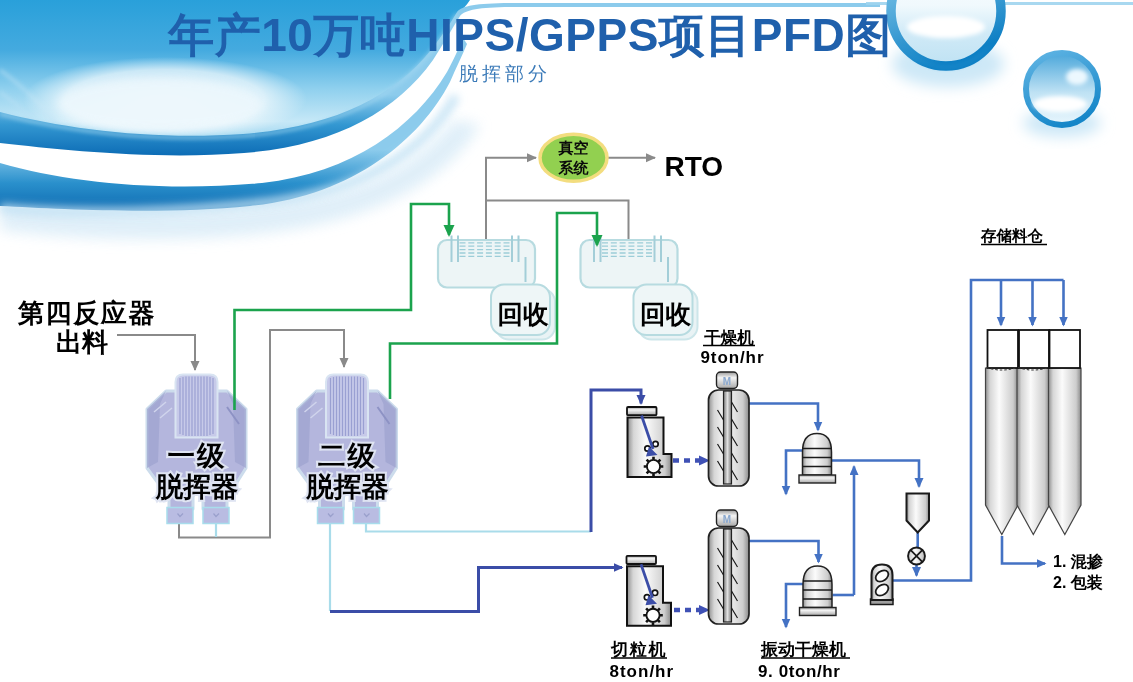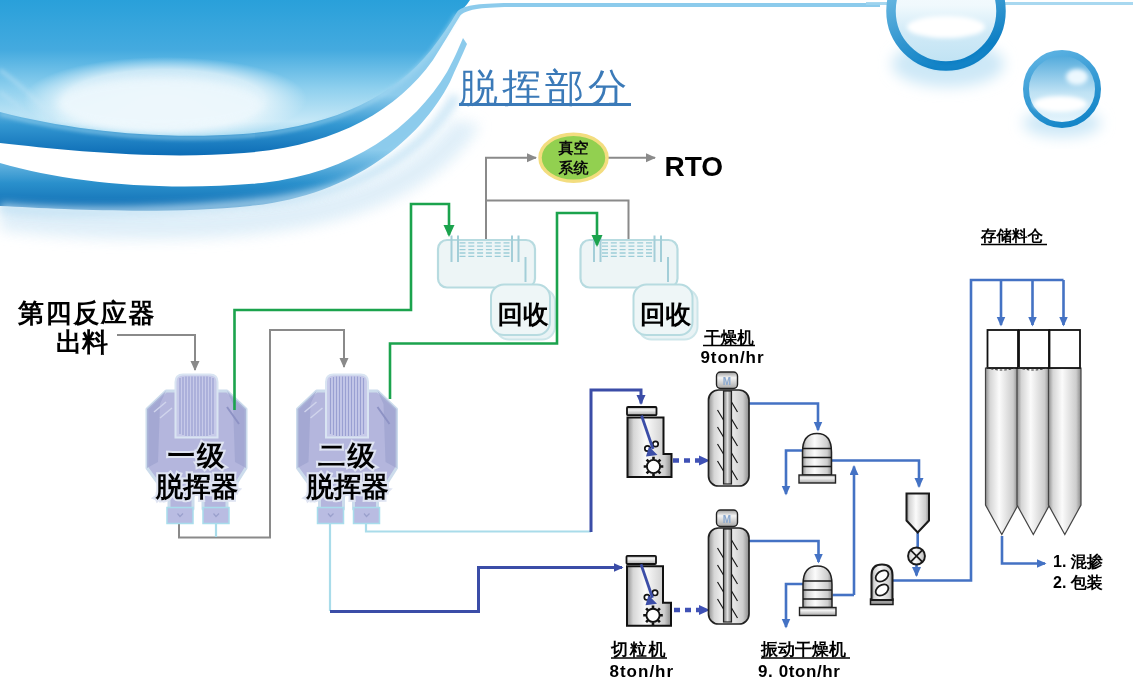--- a/index.html
+++ b/index.html
@@ -3,21 +3,21 @@
 <meta charset="utf-8">
 <style>
   html,body{margin:0;padding:0;}
   body{width:1133px;height:682px;overflow:hidden;background:#ffffff;
        font-family:"Liberation Sans", sans-serif;}
   #page{position:relative;width:1133px;height:682px;background:#fff;}
   #hdr,#diag{position:absolute;left:0;top:0;}
   .title{position:absolute;left:0;top:5px;width:1060px;text-align:center;
          font-size:46px;font-weight:bold;color:#1f60ac;letter-spacing:0.5px;}
   .subtitle{position:absolute;left:459px;top:61px;width:200px;
-         font-size:39px;color:#3b7ab8;letter-spacing:4px;text-decoration:underline;}
+         font-size:19px;color:#3b7ab8;letter-spacing:4px;}
 </style>
 </head>
 <body>
 <div id="page">
 <svg id="hdr" width="1133" height="300" viewBox="0 0 1133 300">
   <defs>
     <linearGradient id="massg" x1="0" y1="0" x2="0" y2="1">
       <stop offset="0" stop-color="#29a0da"></stop>
       <stop offset="0.35" stop-color="#44aadf"></stop>
       <stop offset="0.62" stop-color="#8fd0ee"></stop>
@@ -106,20 +106,21 @@
 
   <g>
     <ellipse cx="1062" cy="123" rx="39" ry="14" fill="#cde8f7" filter="url(#b7)"></ellipse>
     <circle cx="1062" cy="89" r="36" fill="url(#dropin)"></circle>
     <circle cx="1062" cy="89" r="36" fill="none" stroke="url(#dropring2)" stroke-width="6"></circle>
     <ellipse cx="1060" cy="104" rx="27" ry="8" fill="#ffffff" filter="url(#b2)"></ellipse>
     <ellipse cx="1077" cy="77" rx="11" ry="8" fill="#ecf8fe" filter="url(#b2)"></ellipse>
   </g>
 </svg>
 
+<div class="title" id="ttl">年产10万吨HIPS/GPPS项目PFD图</div>
 <div class="subtitle">脱挥部分</div>
 
 <svg id="diag" width="1133" height="682" viewBox="0 0 1133 682">
   <defs>
     <linearGradient id="metalH" x1="0" y1="0" x2="1" y2="0">
       <stop offset="0" stop-color="#8f8f8f"></stop>
       <stop offset="0.14" stop-color="#d6d6d6"></stop>
       <stop offset="0.42" stop-color="#fbfbfb"></stop>
       <stop offset="0.85" stop-color="#cdcdcd"></stop>
       <stop offset="1" stop-color="#8a8a8a"></stop>

